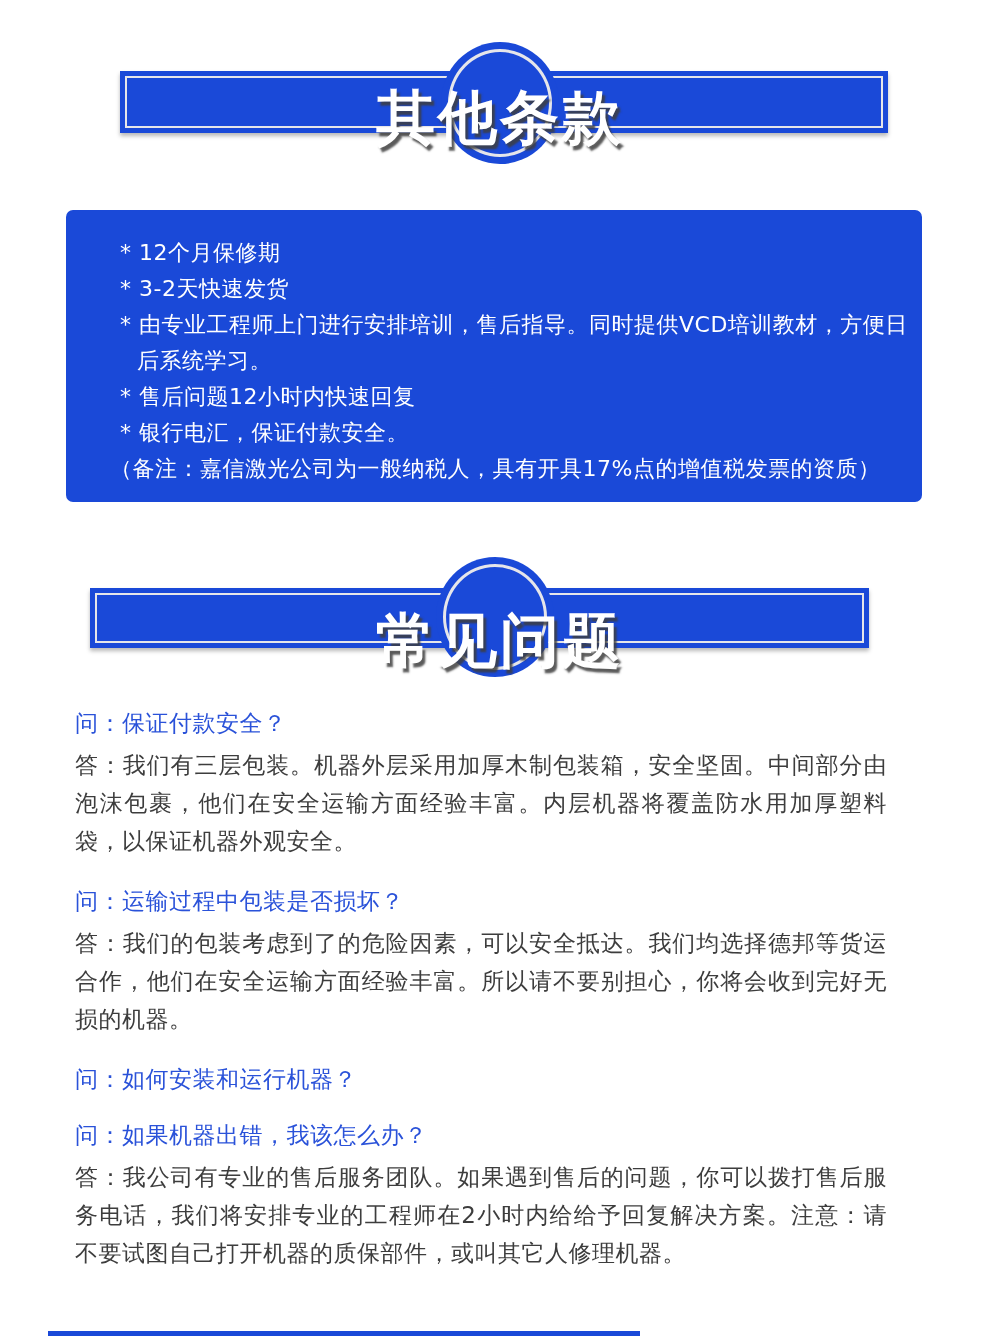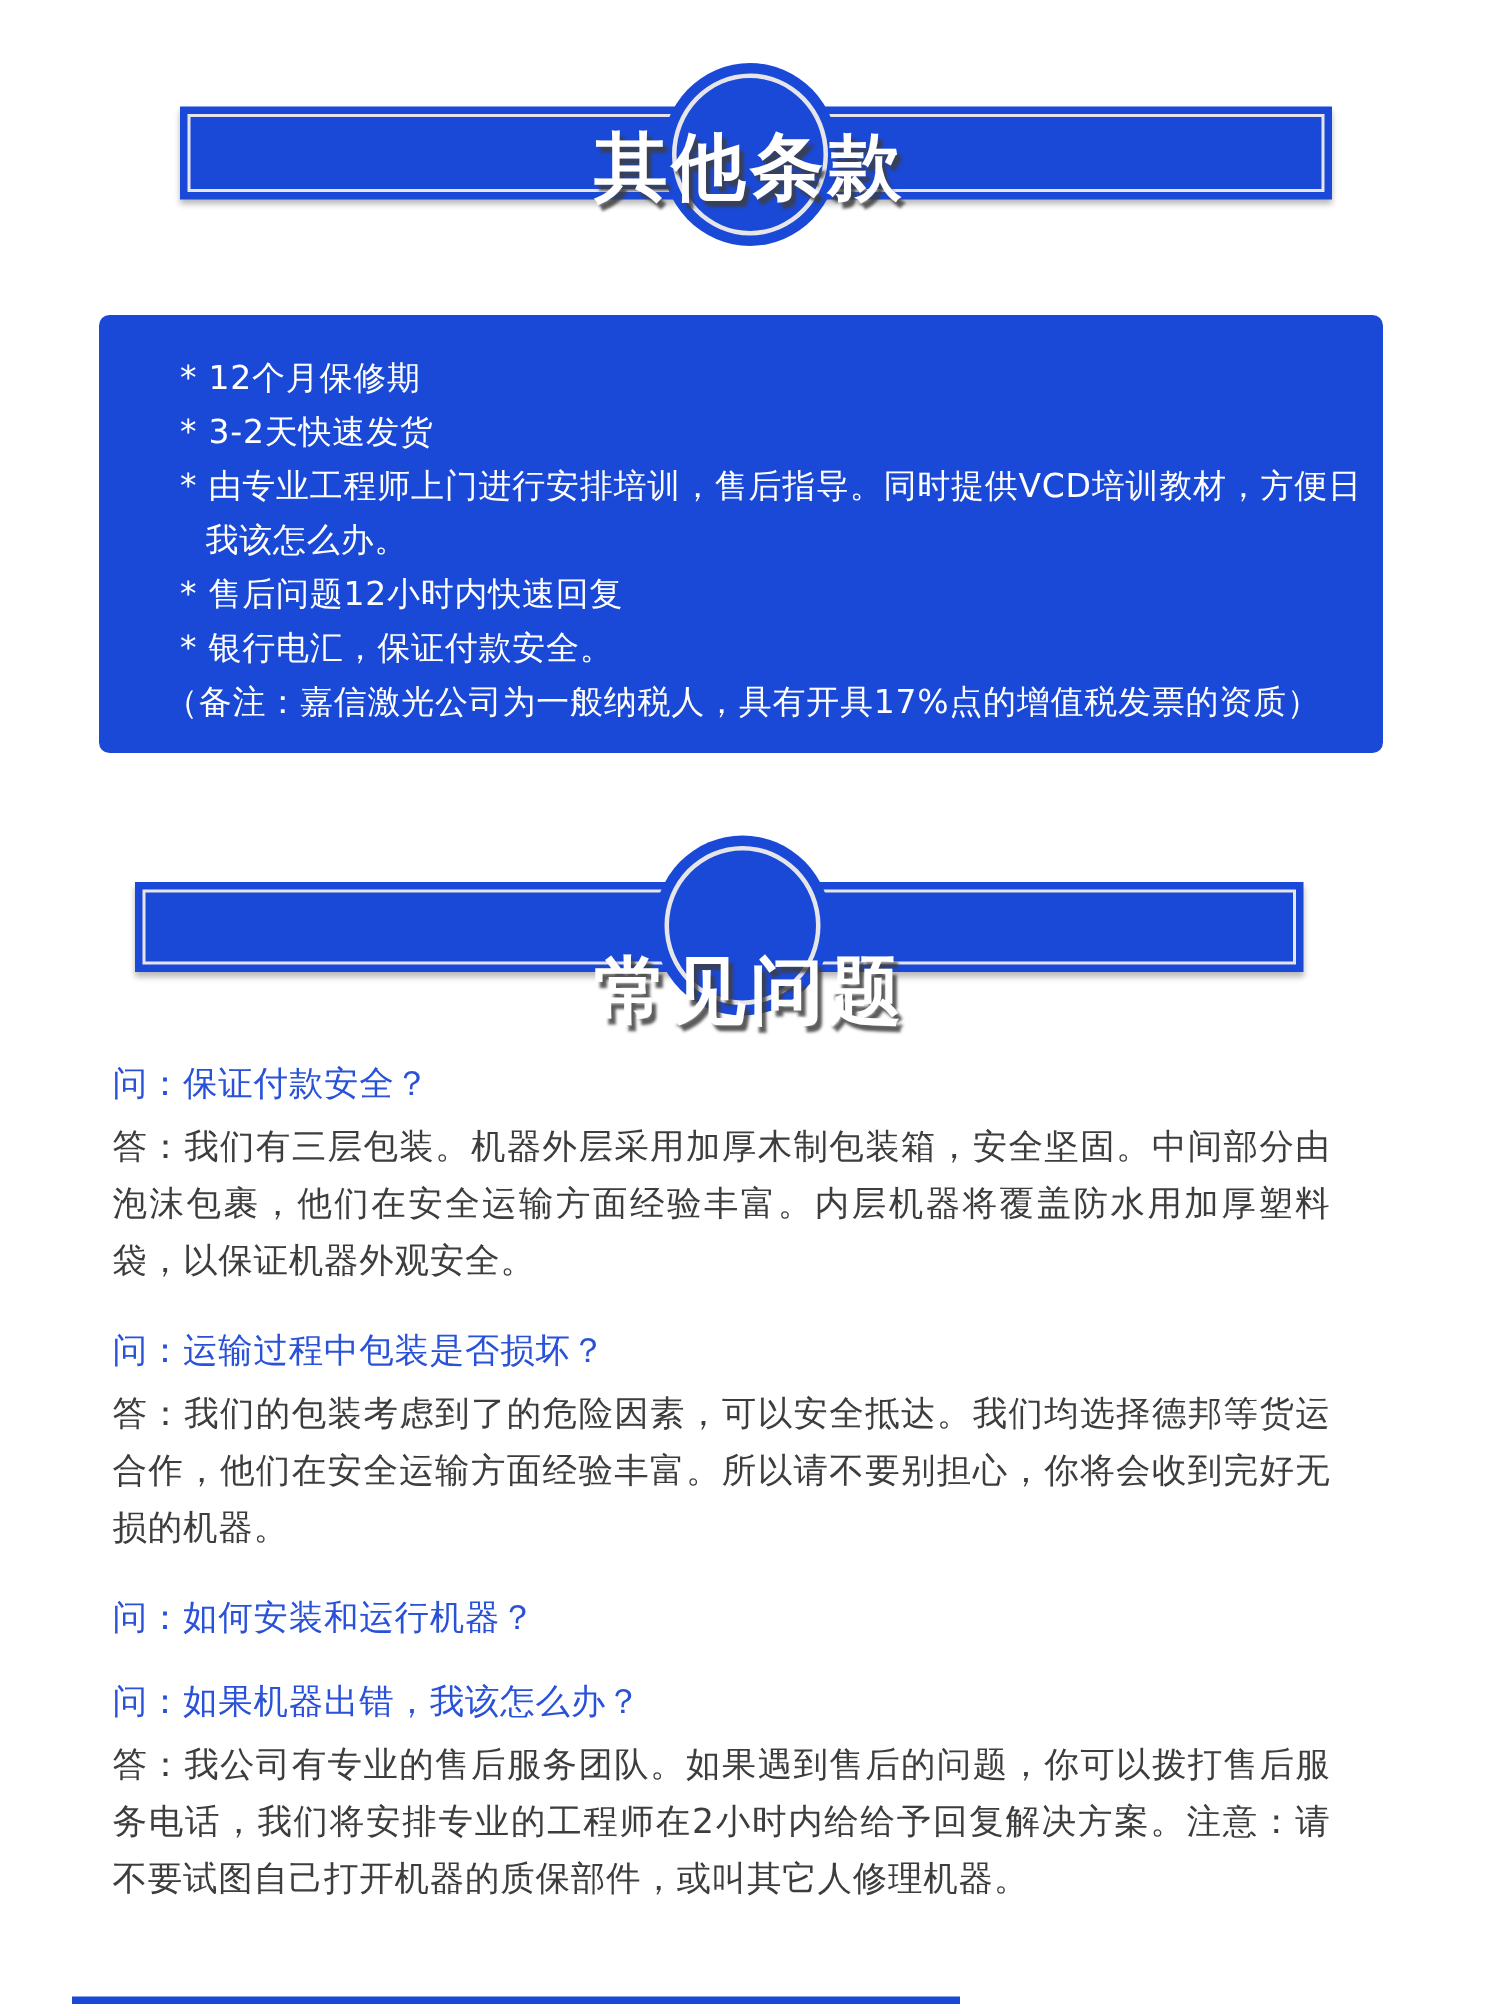--- a/index.html
+++ b/index.html
@@ -32,36 +32,36 @@
     position: absolute;
     left: 7px; right: 7px; top: 7px; bottom: 7px;
     border: 3px solid #e6e6ea;
     border-radius: 50%;
   }
   .banner-title {
     position: absolute;
     left: 0; right: 0;
     text-align: center;
     color: #ffffff;
-    font-size: 49px;
+    font-size: 59px;
     font-weight: bold;
     letter-spacing: 3px;
     text-shadow: 3px 4px 2px rgba(62,62,62,0.85);
     white-space: nowrap;
   }
 
   
   #banner1-bar  { left: 120px; top: 71px;  width: 768px; height: 62px; }
   #banner1-oval { left: 441px; top: 42px;  width: 118px; height: 122px; }
   #banner1-title{ top: 79px; }
 
   
   #banner2-bar  { left: 90px;  top: 588px; width: 779px; height: 60px; }
   #banner2-oval { left: 436px; top: 557px; width: 118px; height: 120px; }
-  #banner2-title{ top: 628px; }
+  #banner2-title{ top: 602px; }
 
   
   .terms-box {
     position: absolute;
     left: 66px; top: 210px;
     width: 856px; height: 292px;
     background: #1a49d8;
     border-radius: 7px;
     box-sizing: border-box;
     padding: 25px 30px 0 54px;
@@ -120,21 +120,21 @@
       <div class="oval-ring"></div>
     </div>
     <div class="banner-title" id="banner1-title">其他条款</div>
   </div>
 
   <div class="terms-box">
     <div id="terms-lines">
         <div class="terms-line">* 12个月保修期</div>
         <div class="terms-line">* 3-2天快速发货</div>
         <div class="terms-line">* 由专业工程师上门进行安排培训，售后指导。同时提供VCD培训教材，方便日</div>
-        <div class="terms-line indent">我该怎么办。</div>
+        <div class="terms-line indent">后系统学习。</div>
         <div class="terms-line">* 售后问题12小时内快速回复</div>
         <div class="terms-line">* 银行电汇，保证付款安全。</div>
         <div class="terms-line note">（备注：嘉信激光公司为一般纳税人，具有开具17%点的增值税发票的资质）</div>
       </div>
   </div>
 
   <div class="banner">
     <div class="banner-bar" id="banner2-bar">
       <div class="inner-line"></div>
     </div>

